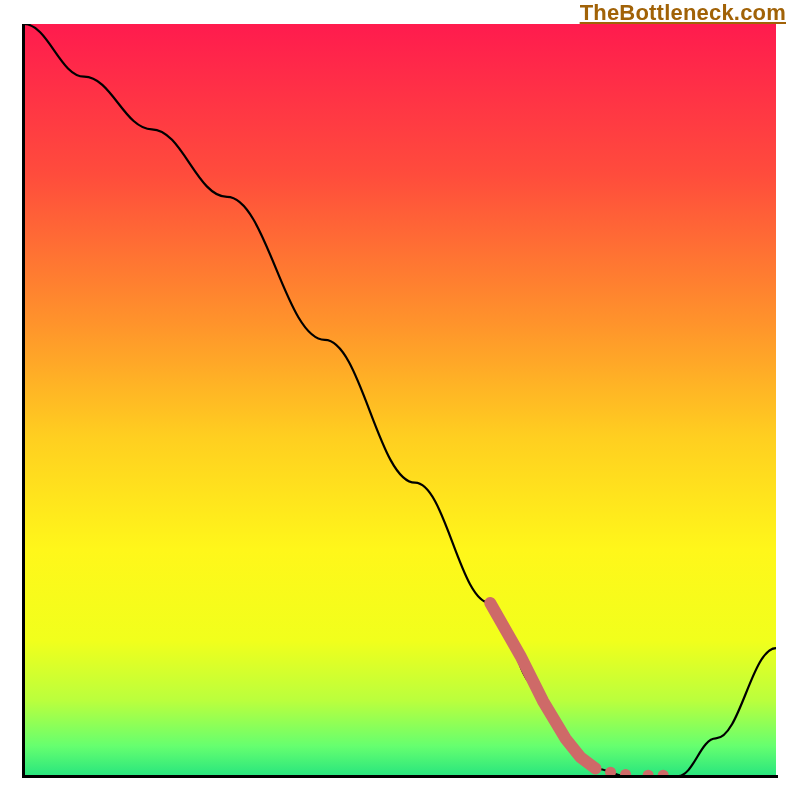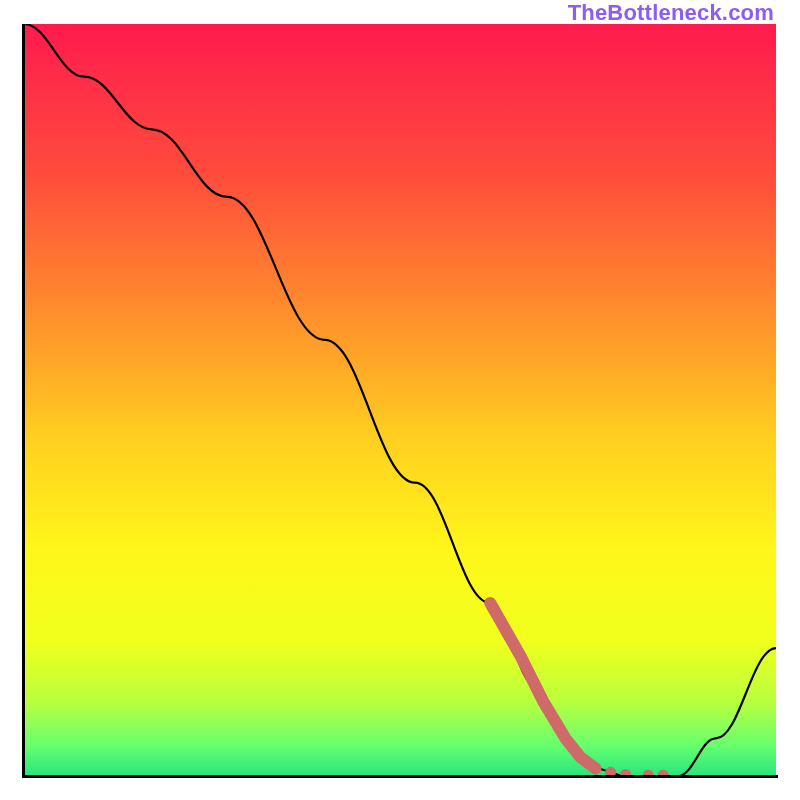--- a/index.html
+++ b/index.html
@@ -48,26 +48,27 @@
     position: absolute;
     left: 22px;
     top: 775px;
     width: 756px;
     height: 3px;
     background: #000;
   }
   .watermark {
     position: absolute;
     top: 0px;
-    right: 26px;
+    right: 14px;
     font-family: Arial, Helvetica, sans-serif;
     font-size: 22px;
     font-weight: 600;
-    color: #8b5cf6;
+    color: #a16207;
     letter-spacing: 0.2px;
+    text-decoration: underline;
   }
 </style>
 </head>
 <body>
 
 <div class="stage">
 
   <div class="plot-area">
     <svg class="gradient-fill" viewBox="0 0 752 752" preserveAspectRatio="none">
       <defs>

